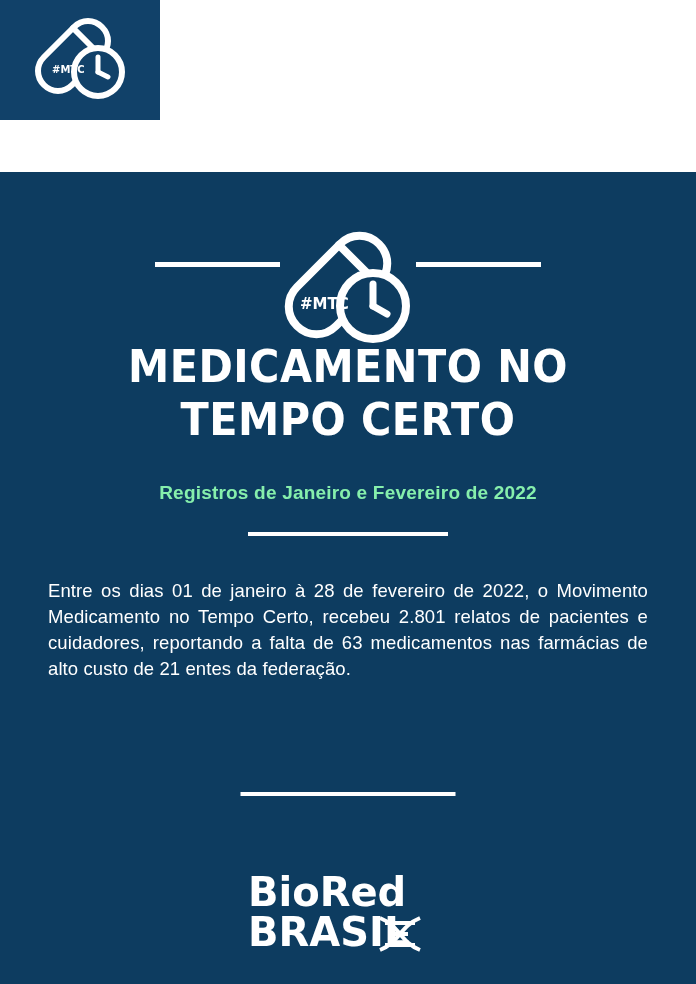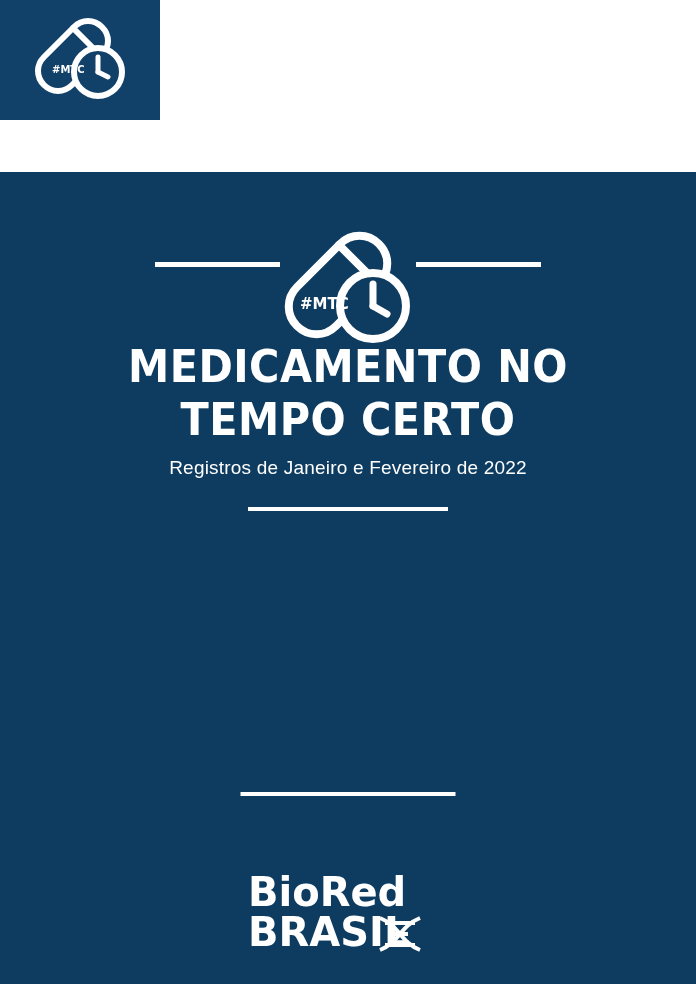--- a/index.html
+++ b/index.html
@@ -77,24 +77,24 @@
     font-size: 45px;
     line-height: 53px;
     letter-spacing: 0.5px;
     margin: 8px 0 0 0;
     text-transform: uppercase;
     transform: scaleX(0.92);
   }
 
   .subtitle {
     font-size: 19px;
-    font-weight: 400;
+    font-weight: 700;
     letter-spacing: 0.2px;
-    margin-top: 11px;
-    color: #ffffff;
+    margin-top: 36px;
+    color: #86efac;
   }
 
   .divider {
     width: 200px;
     height: 4px;
     background: #ffffff;
     margin: 28px auto 0 auto;
   }
 
   .body-text {
@@ -173,20 +173,21 @@
 
   <h1 class="title">
     <span>MEDICAMENTO NO</span><br>
     <span>TEMPO CERTO</span>
   </h1>
 
   <div class="subtitle">Registros de Janeiro e Fevereiro de 2022</div>
 
   <div class="divider"></div>
 
+  <p class="body-text">Entre os dias 01 de janeiro à 28 de fevereiro de 2022, o Movimento Medicamento no Tempo Certo, recebeu 2.801 relatos de pacientes e cuidadores, reportando a falta de 63 medicamentos nas farmácias de alto custo de 21 entes da federação.</p>
 
   <div class="divider-lower"></div>
 
   <div class="footer-logo">
     <svg width="200" height="92" viewBox="0 0 200 92" aria-hidden="true">
       <text x="0" y="38" fill="#ffffff" font-family="DejaVu Sans, sans-serif" font-size="40" font-weight="700">BioRed</text>
       <text x="0" y="78" fill="#ffffff" font-family="DejaVu Sans, sans-serif" font-size="40" font-weight="700">BRASIL</text>
 
       <g stroke="#ffffff" stroke-width="4" fill="none">
         <path d="M132 50 C152 58 152 74 172 82"></path>

